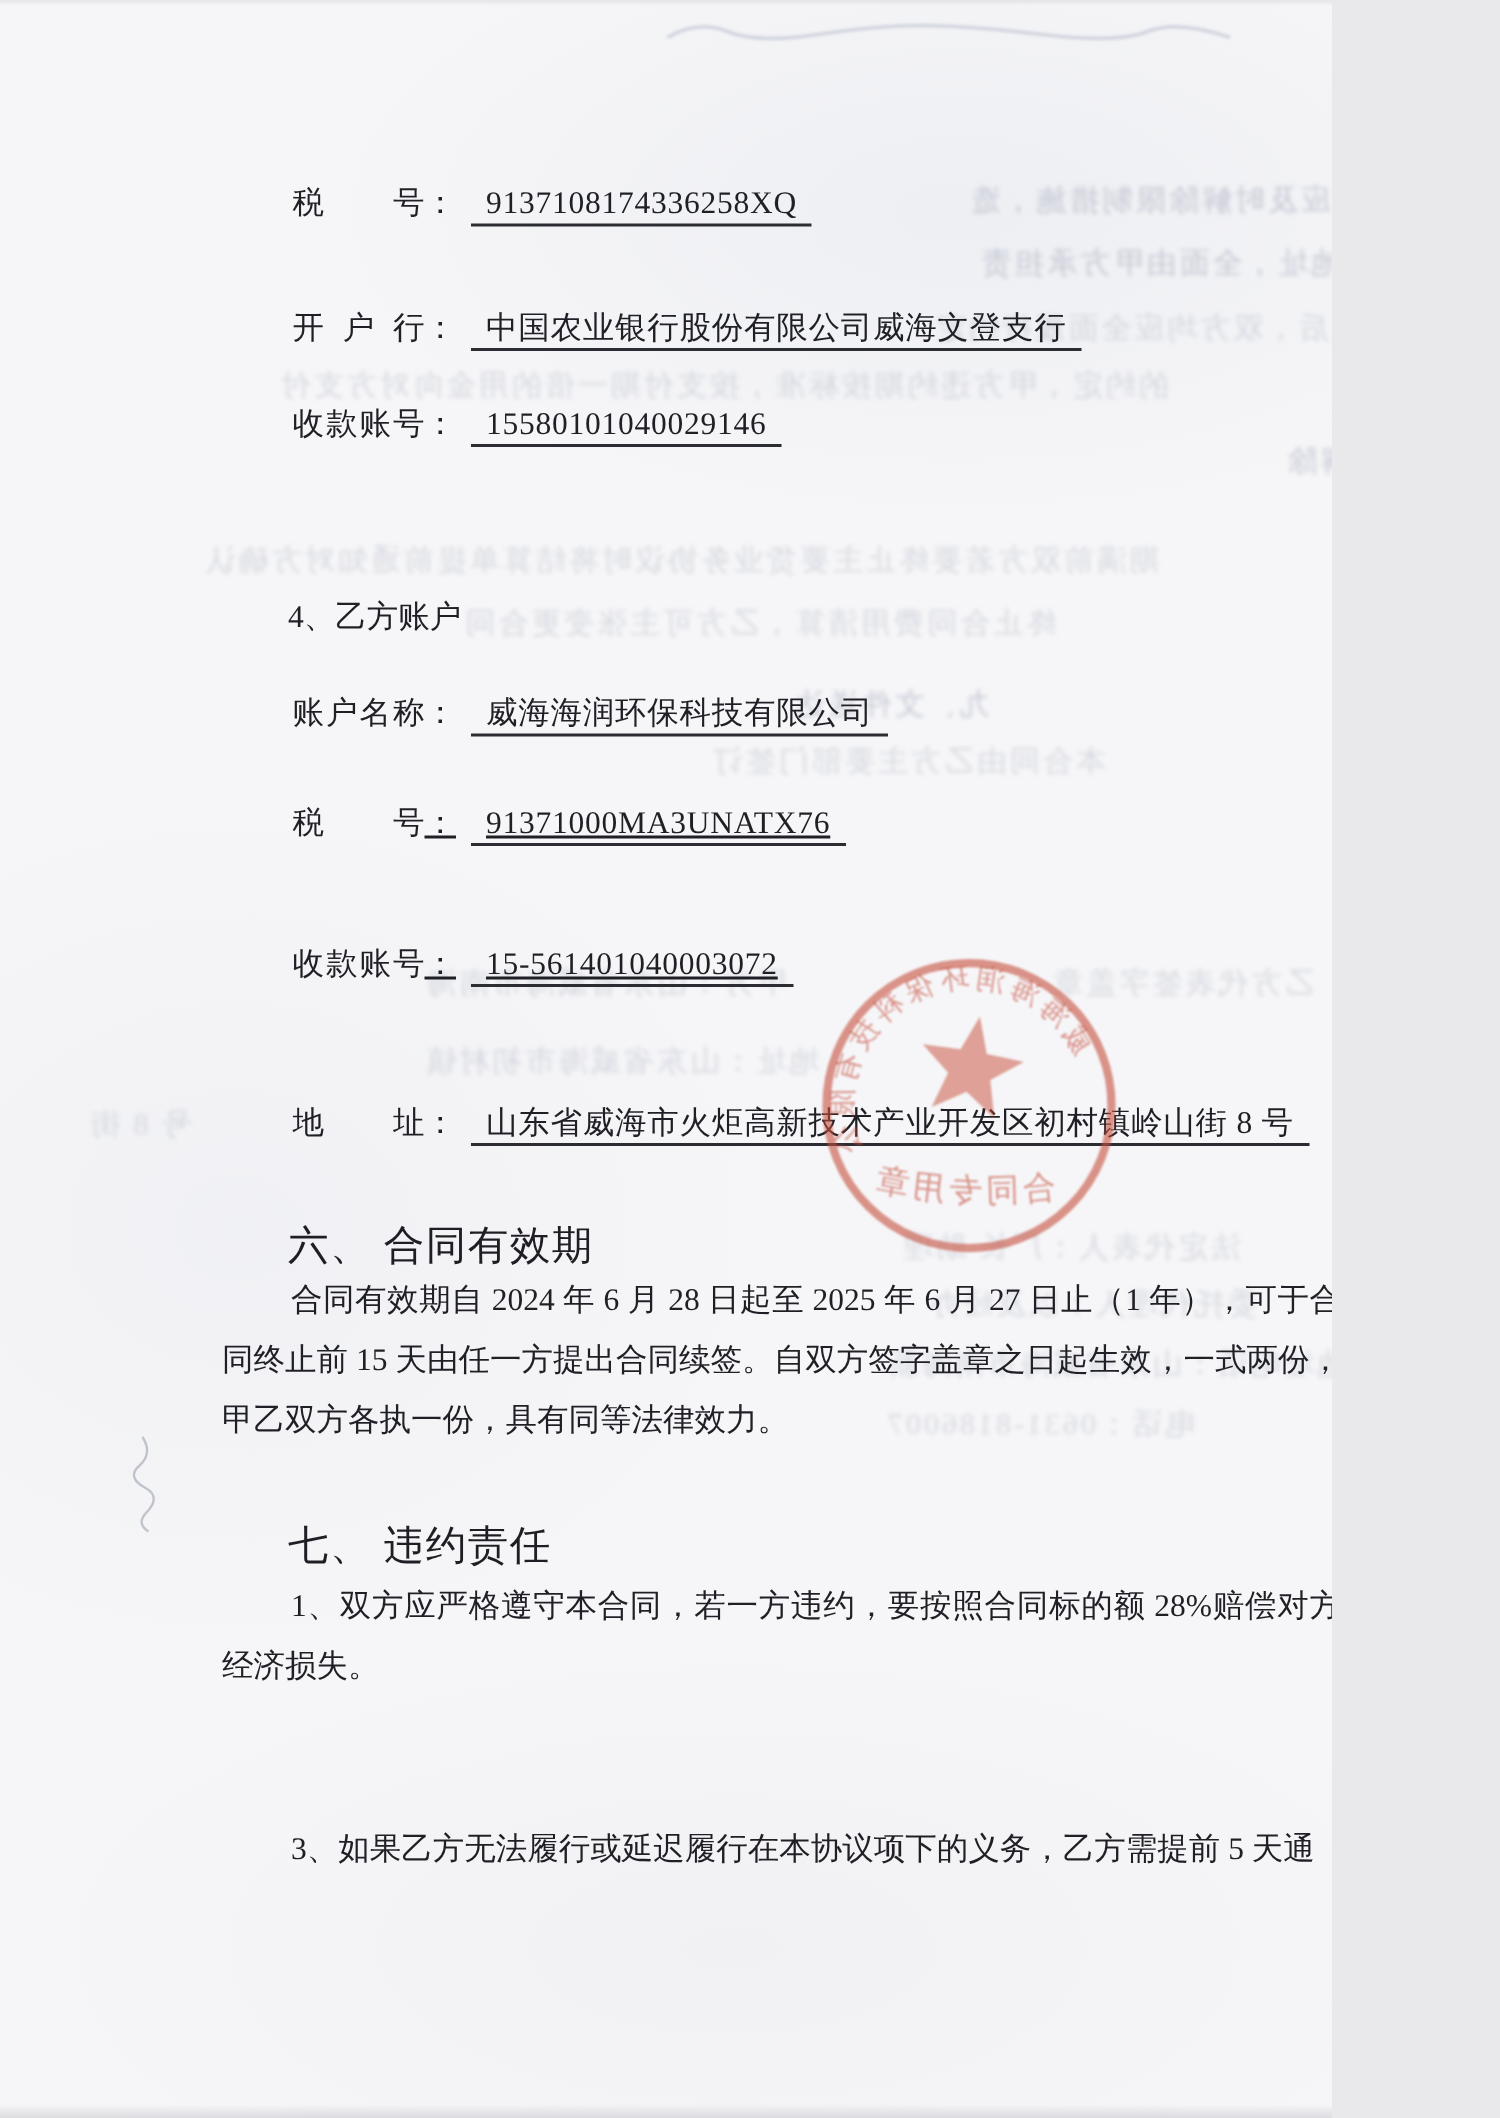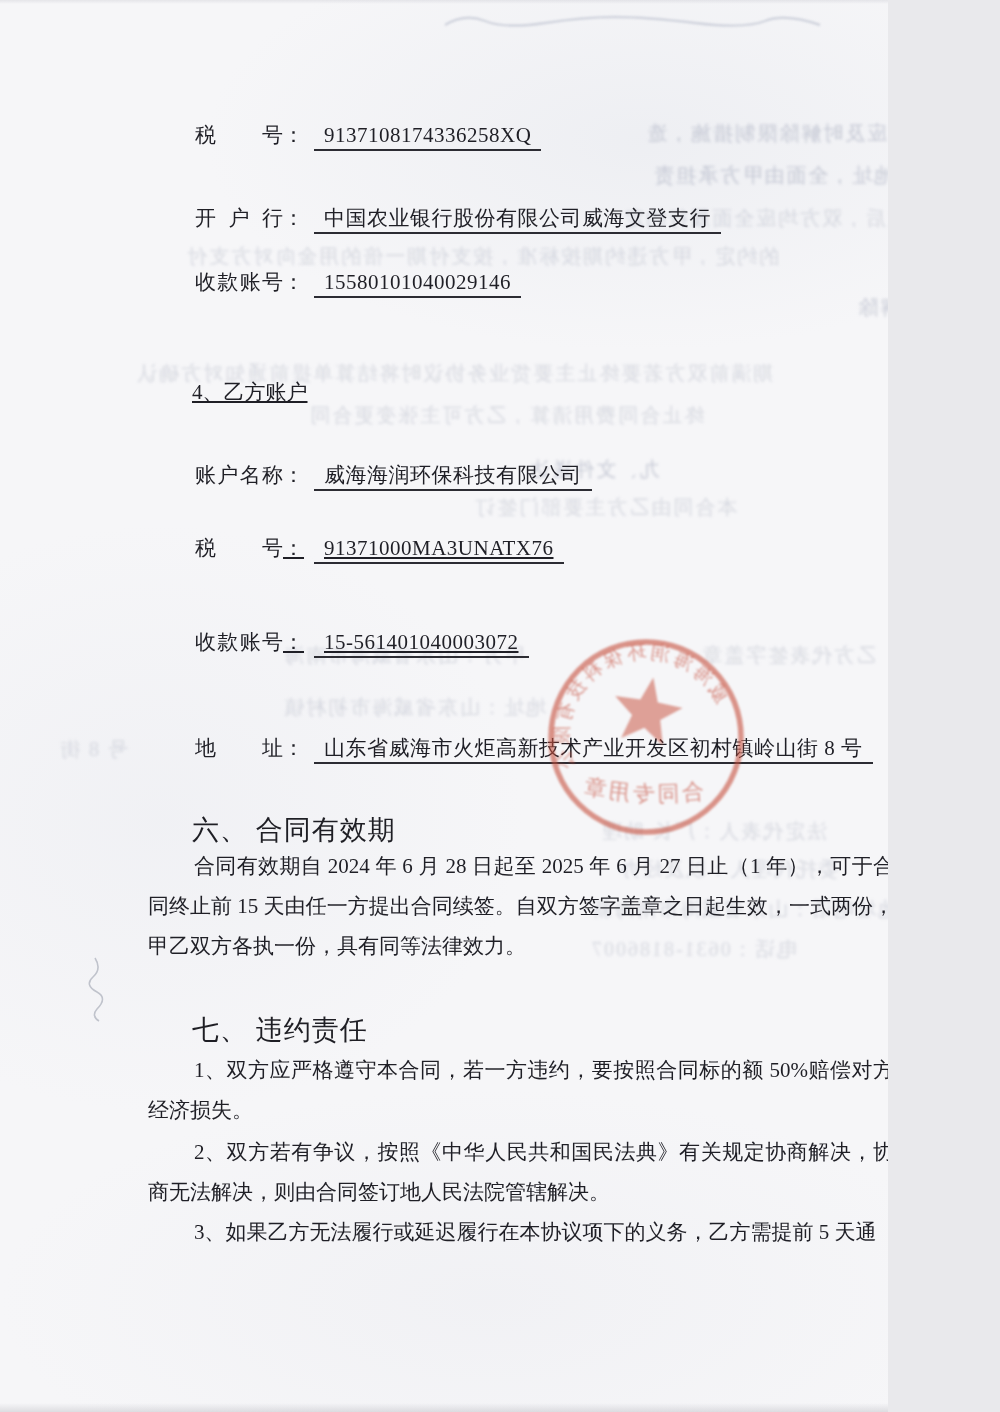--- a/index.html
+++ b/index.html
@@ -60,41 +60,40 @@
   <div class="row" style="top:121px;">
     <span class="lbl">税号</span><span class="colon">：</span><span class="val">9137108174336258XQ</span>
   </div>
   <div class="row" style="top:204px;">
     <span class="lbl">开户行</span><span class="colon">：</span><span class="val">中国农业银行股份有限公司威海文登支行</span>
   </div>
   <div class="row" style="top:268px;">
     <span class="lbl">收款账号</span><span class="colon">：</span><span class="val">15580101040029146</span>
   </div>
 
-  <div class="section-line" style="top:378px;text-decoration:underline;">4、乙方账户</div>
+  <div class="section-line" style="top:397px;">4、乙方账户</div>
 
   <div class="row" style="top:461px;">
     <span class="lbl">账户名称</span><span class="colon">：</span><span class="val">威海海润环保科技有限公司</span>
   </div>
   <div class="row" style="top:534px;text-decoration:underline;">
     <span class="lbl">税号</span><span class="colon">：</span><span class="val">91371000MA3UNATX76</span>
   </div>
   <div class="row" style="top:628px;text-decoration:underline;">
     <span class="lbl">收款账号</span><span class="colon">：</span><span class="val">15-561401040003072</span>
   </div>
   <div class="row" style="top:734px;">
     <span class="lbl">地址</span><span class="colon">：</span><span class="val">山东省威海市火炬高新技术产业开发区初村镇岭山街 8 号</span>
   </div>
 
   <div class="heading" style="top:812px;">六、 合同有效期</div>
   <div class="para" style="top:846px;">合同有效期自 2024 年 6 月 28 日起至 2025 年 6 月 27 日止（1 年），可于合同终止前 15 天由任一方提出合同续签。自双方签字盖章之日起生效，一式两份，甲乙双方各执一份，具有同等法律效力。</div>
 
   <div class="heading" style="top:1012px;">七、 违约责任</div>
-  <div class="para" style="top:1050px;">1、双方应严格遵守本合同，若一方违约，要按照合同标的额 50%赔偿对方经济损失。</div>
-  <div class="para" style="top:1132px;">2、双方若有争议，按照《中华人民共和国民法典》有关规定协商解决，协商无法解决，则由合同签订地人民法院管辖解决。</div>
+  <div class="para" style="top:1050px;">1、双方应严格遵守本合同，若一方违约，要按照合同标的额 28%赔偿对方经济损失。</div>
   <div class="para" style="top:1212px;">3、如果乙方无法履行或延迟履行在本协议项下的义务，乙方需提前 5 天通</div>
 
   <svg class="overlay" width="1000" height="1412" viewBox="0 0 1000 1412">
 
     <path d="M 445,25 q 20,-12 40,-4 t 60,2 t 70,-6 t 80,6 t 70,-2 t 55,4" fill="none" stroke="#c6cad6" stroke-width="2.4" opacity="0.75" style="filter:blur(1px)"></path>
 
     <path d="M 95,958 q 7,11 -2,19 q -9,8 4,15 q 11,6 0,17 q -6,7 2,12" fill="none" stroke="#b4b8c2" stroke-width="1.6" opacity="0.8" style="filter:blur(.4px)"></path>
 
     <g transform="translate(544,629)" style="filter:blur(.8px)">
       <g transform="translate(204,0) scale(-1,1)">

